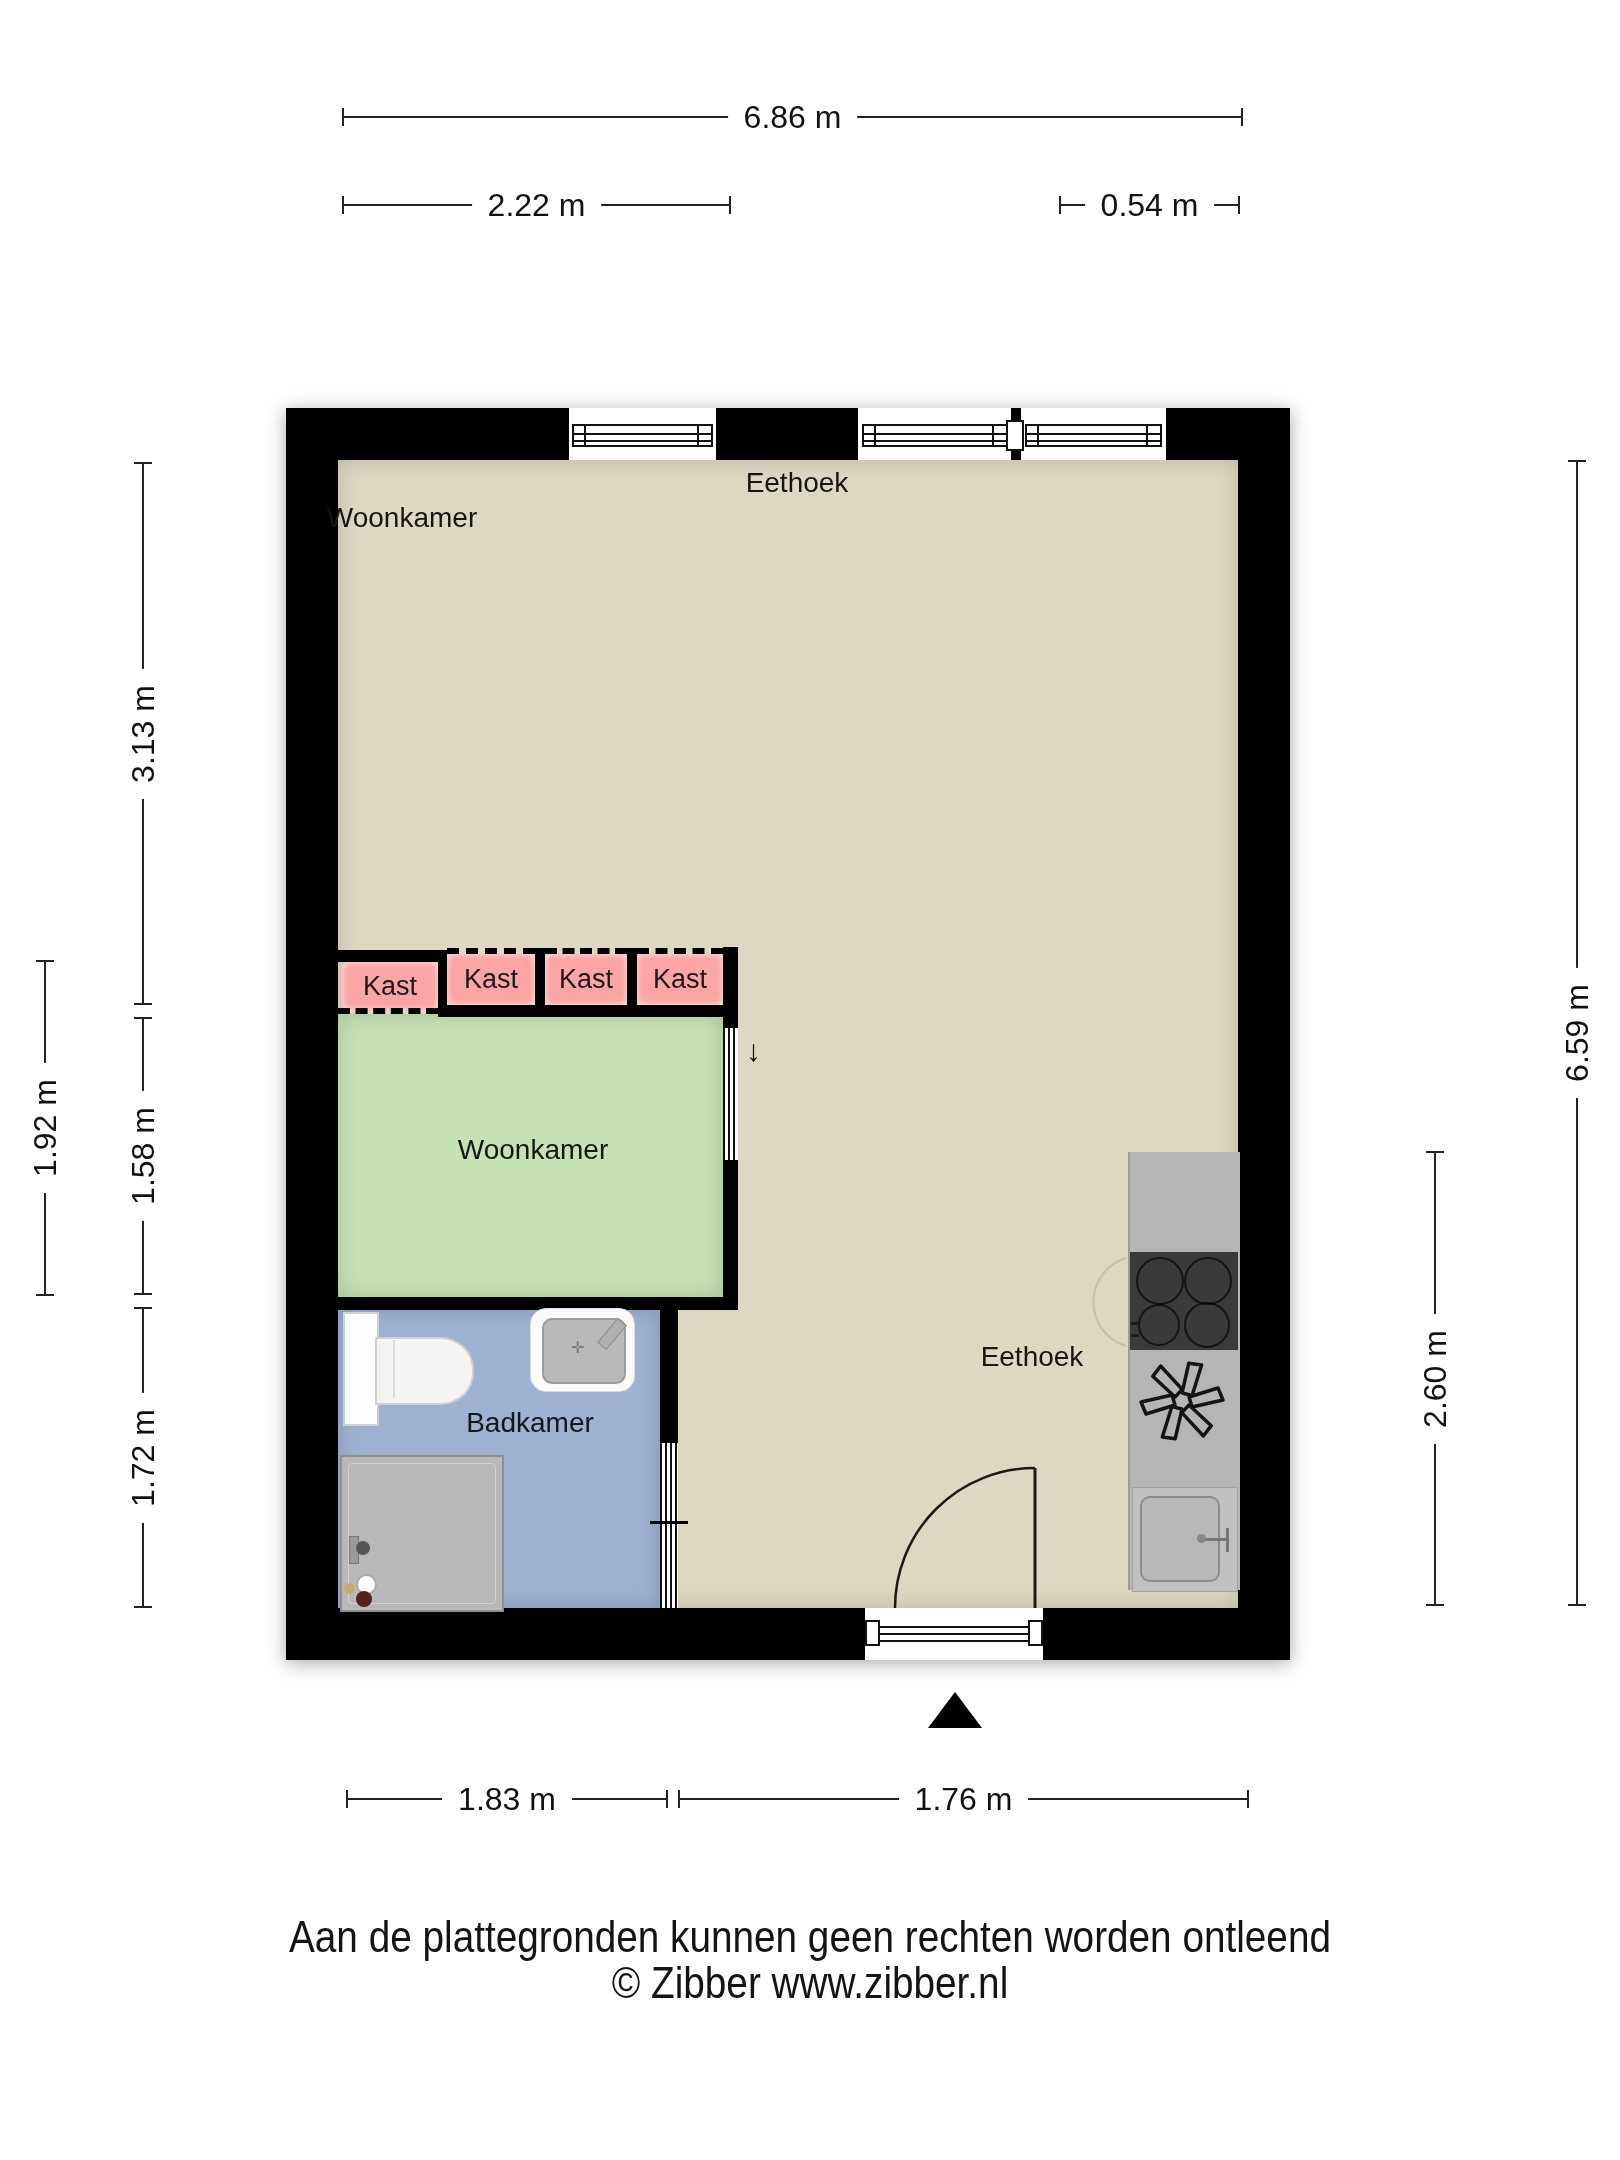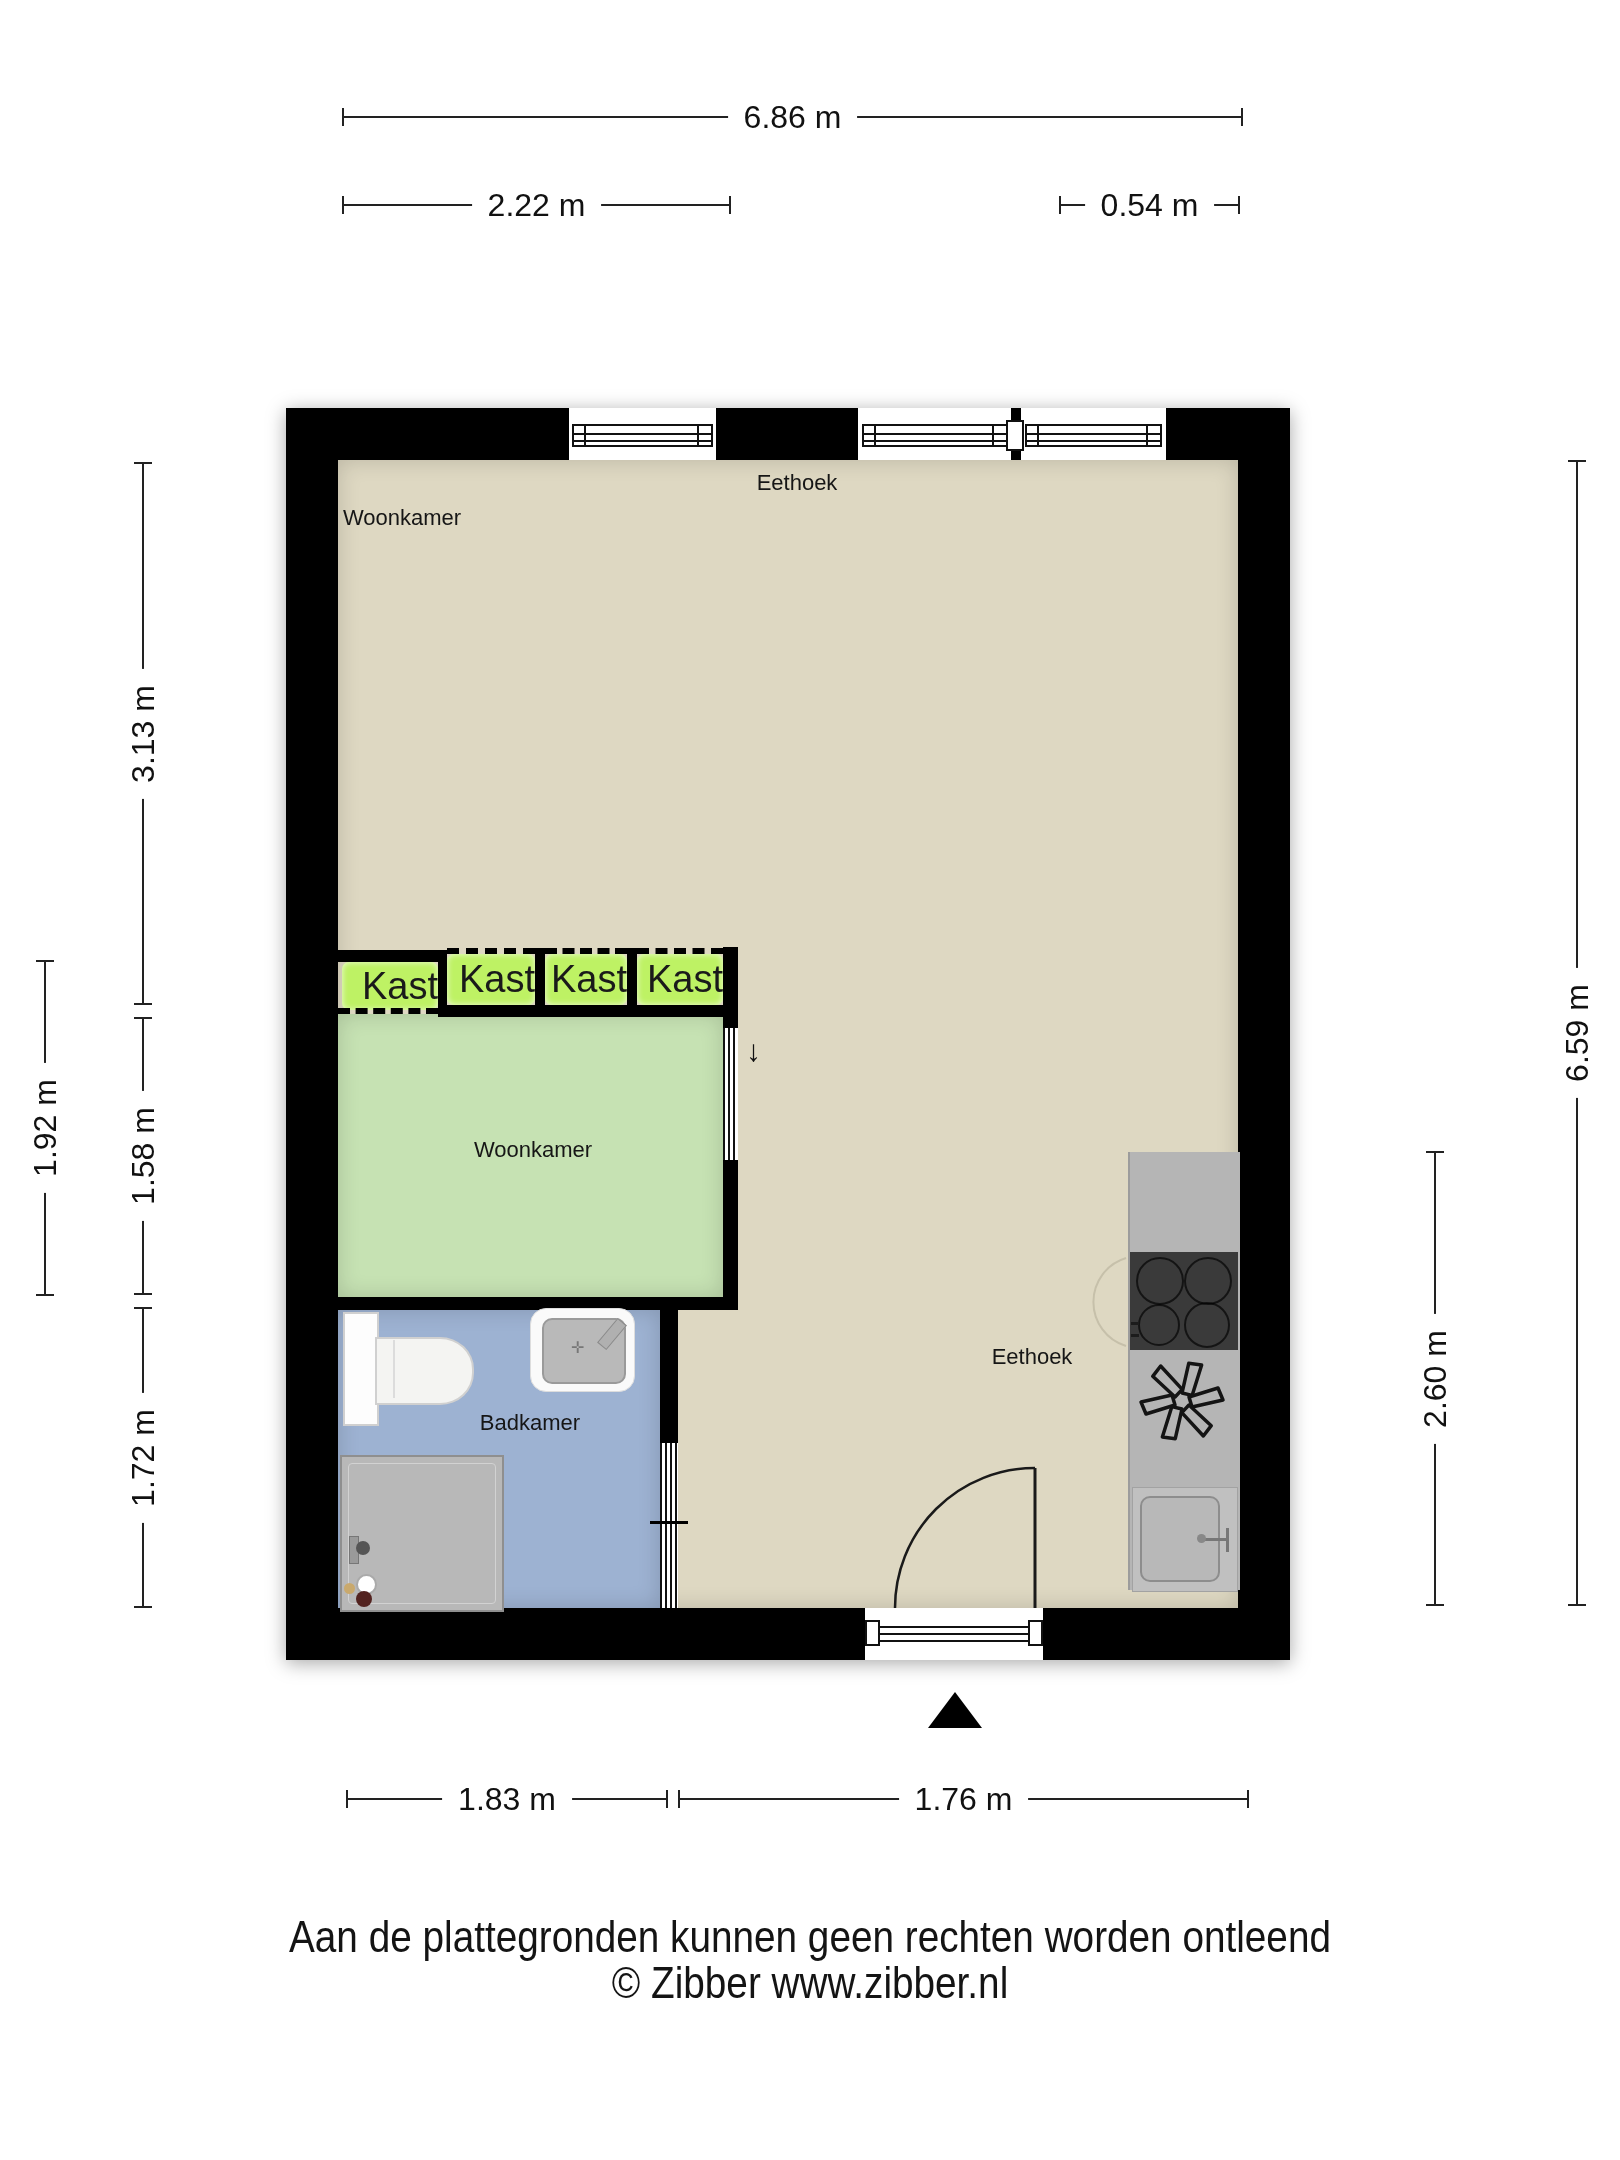--- a/index.html
+++ b/index.html
@@ -3,23 +3,23 @@
 <meta charset="utf-8">
 <style>
   html,body{margin:0;padding:0;background:#fff;}
   .page{position:relative;width:1620px;height:2160px;background:#ffffff;overflow:hidden;
         font-family:"Liberation Sans", sans-serif;color:#111;}
   .abs{position:absolute;}
   .wall{position:absolute;background:#000;}
   .building-bg{position:absolute;left:286px;top:408px;width:1004px;height:1252px;background:#000;
                box-shadow:0 3px 18px rgba(0,0,0,0.35);}
   .floor{position:absolute;box-shadow:inset 0 0 22px rgba(0,0,0,0.16);}
-  .room-label{position:absolute;transform:translate(-50%,-50%);font-size:22px;color:#161616;white-space:nowrap;}
-  .kast-box{position:absolute;background:#bef264;border-radius:7px;display:flex;align-items:center;justify-content:flex-end;
-            font-size:38px;color:#1a1a1a;box-shadow:inset 0 0 6px rgba(255,255,255,0.8);}
+  .room-label{position:absolute;transform:translate(-50%,-50%);font-size:28px;color:#161616;white-space:nowrap;}
+  .kast-box{position:absolute;background:#fca5a5;border-radius:7px;display:flex;align-items:center;justify-content:center;
+            font-size:27px;color:#1a1a1a;box-shadow:inset 0 0 6px rgba(255,255,255,0.8);}
   .dash-h{position:absolute;border-top:6px dashed #000;height:0;}
   .door-strip-v{position:absolute;background:repeating-linear-gradient(90deg,#111 0 2px,#fff 2px 5px) #fff;}
   .win-open{position:absolute;background:#fff;}
   .glaz{position:absolute;border:2px solid #111;background:#fff;
         background-image:linear-gradient(#111,#111),linear-gradient(#111,#111),linear-gradient(#111,#111),linear-gradient(#111,#111);
         background-size:100% 2px,100% 2px,2px 100%,2px 100%;
         background-position:0 7px,0 14px,10px 0,calc(100% - 12px) 0;background-repeat:no-repeat;}
   .hdim{position:absolute;height:0;}
   .hdim .line{position:absolute;left:0;right:0;top:-1px;height:2px;background:#222;}
   .hdim .tick{position:absolute;top:-9px;width:2px;height:18px;background:#222;}

